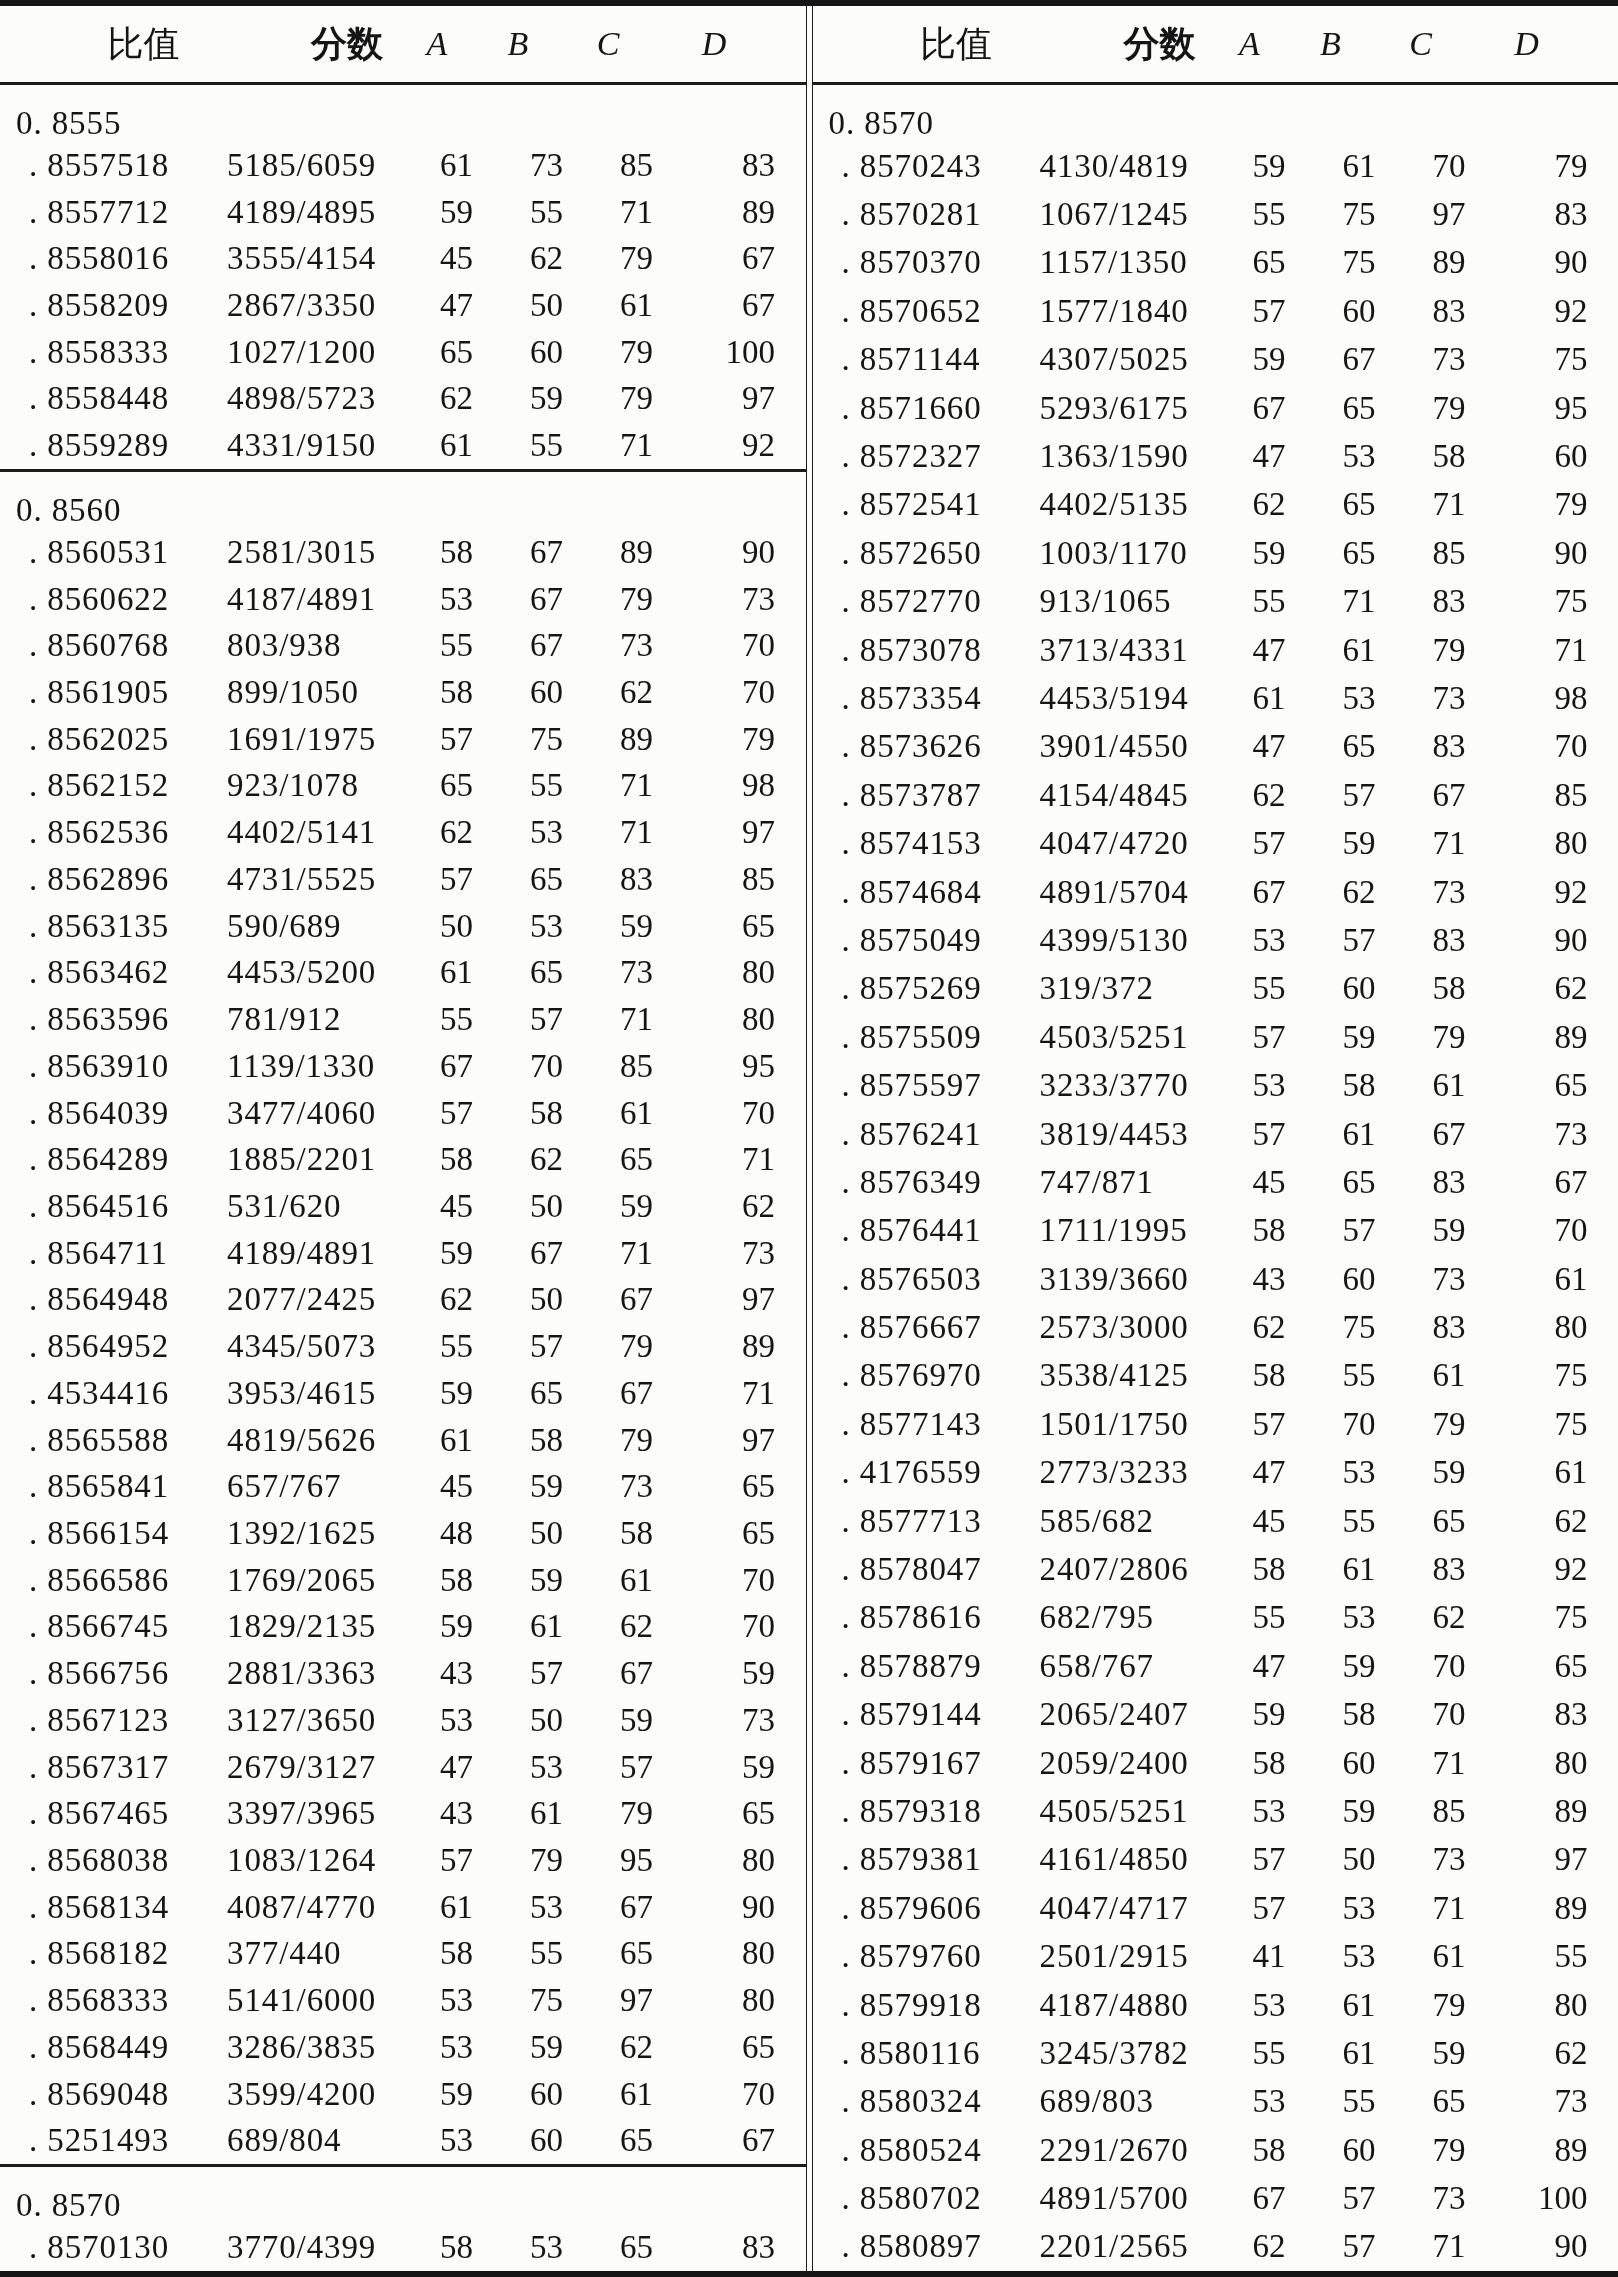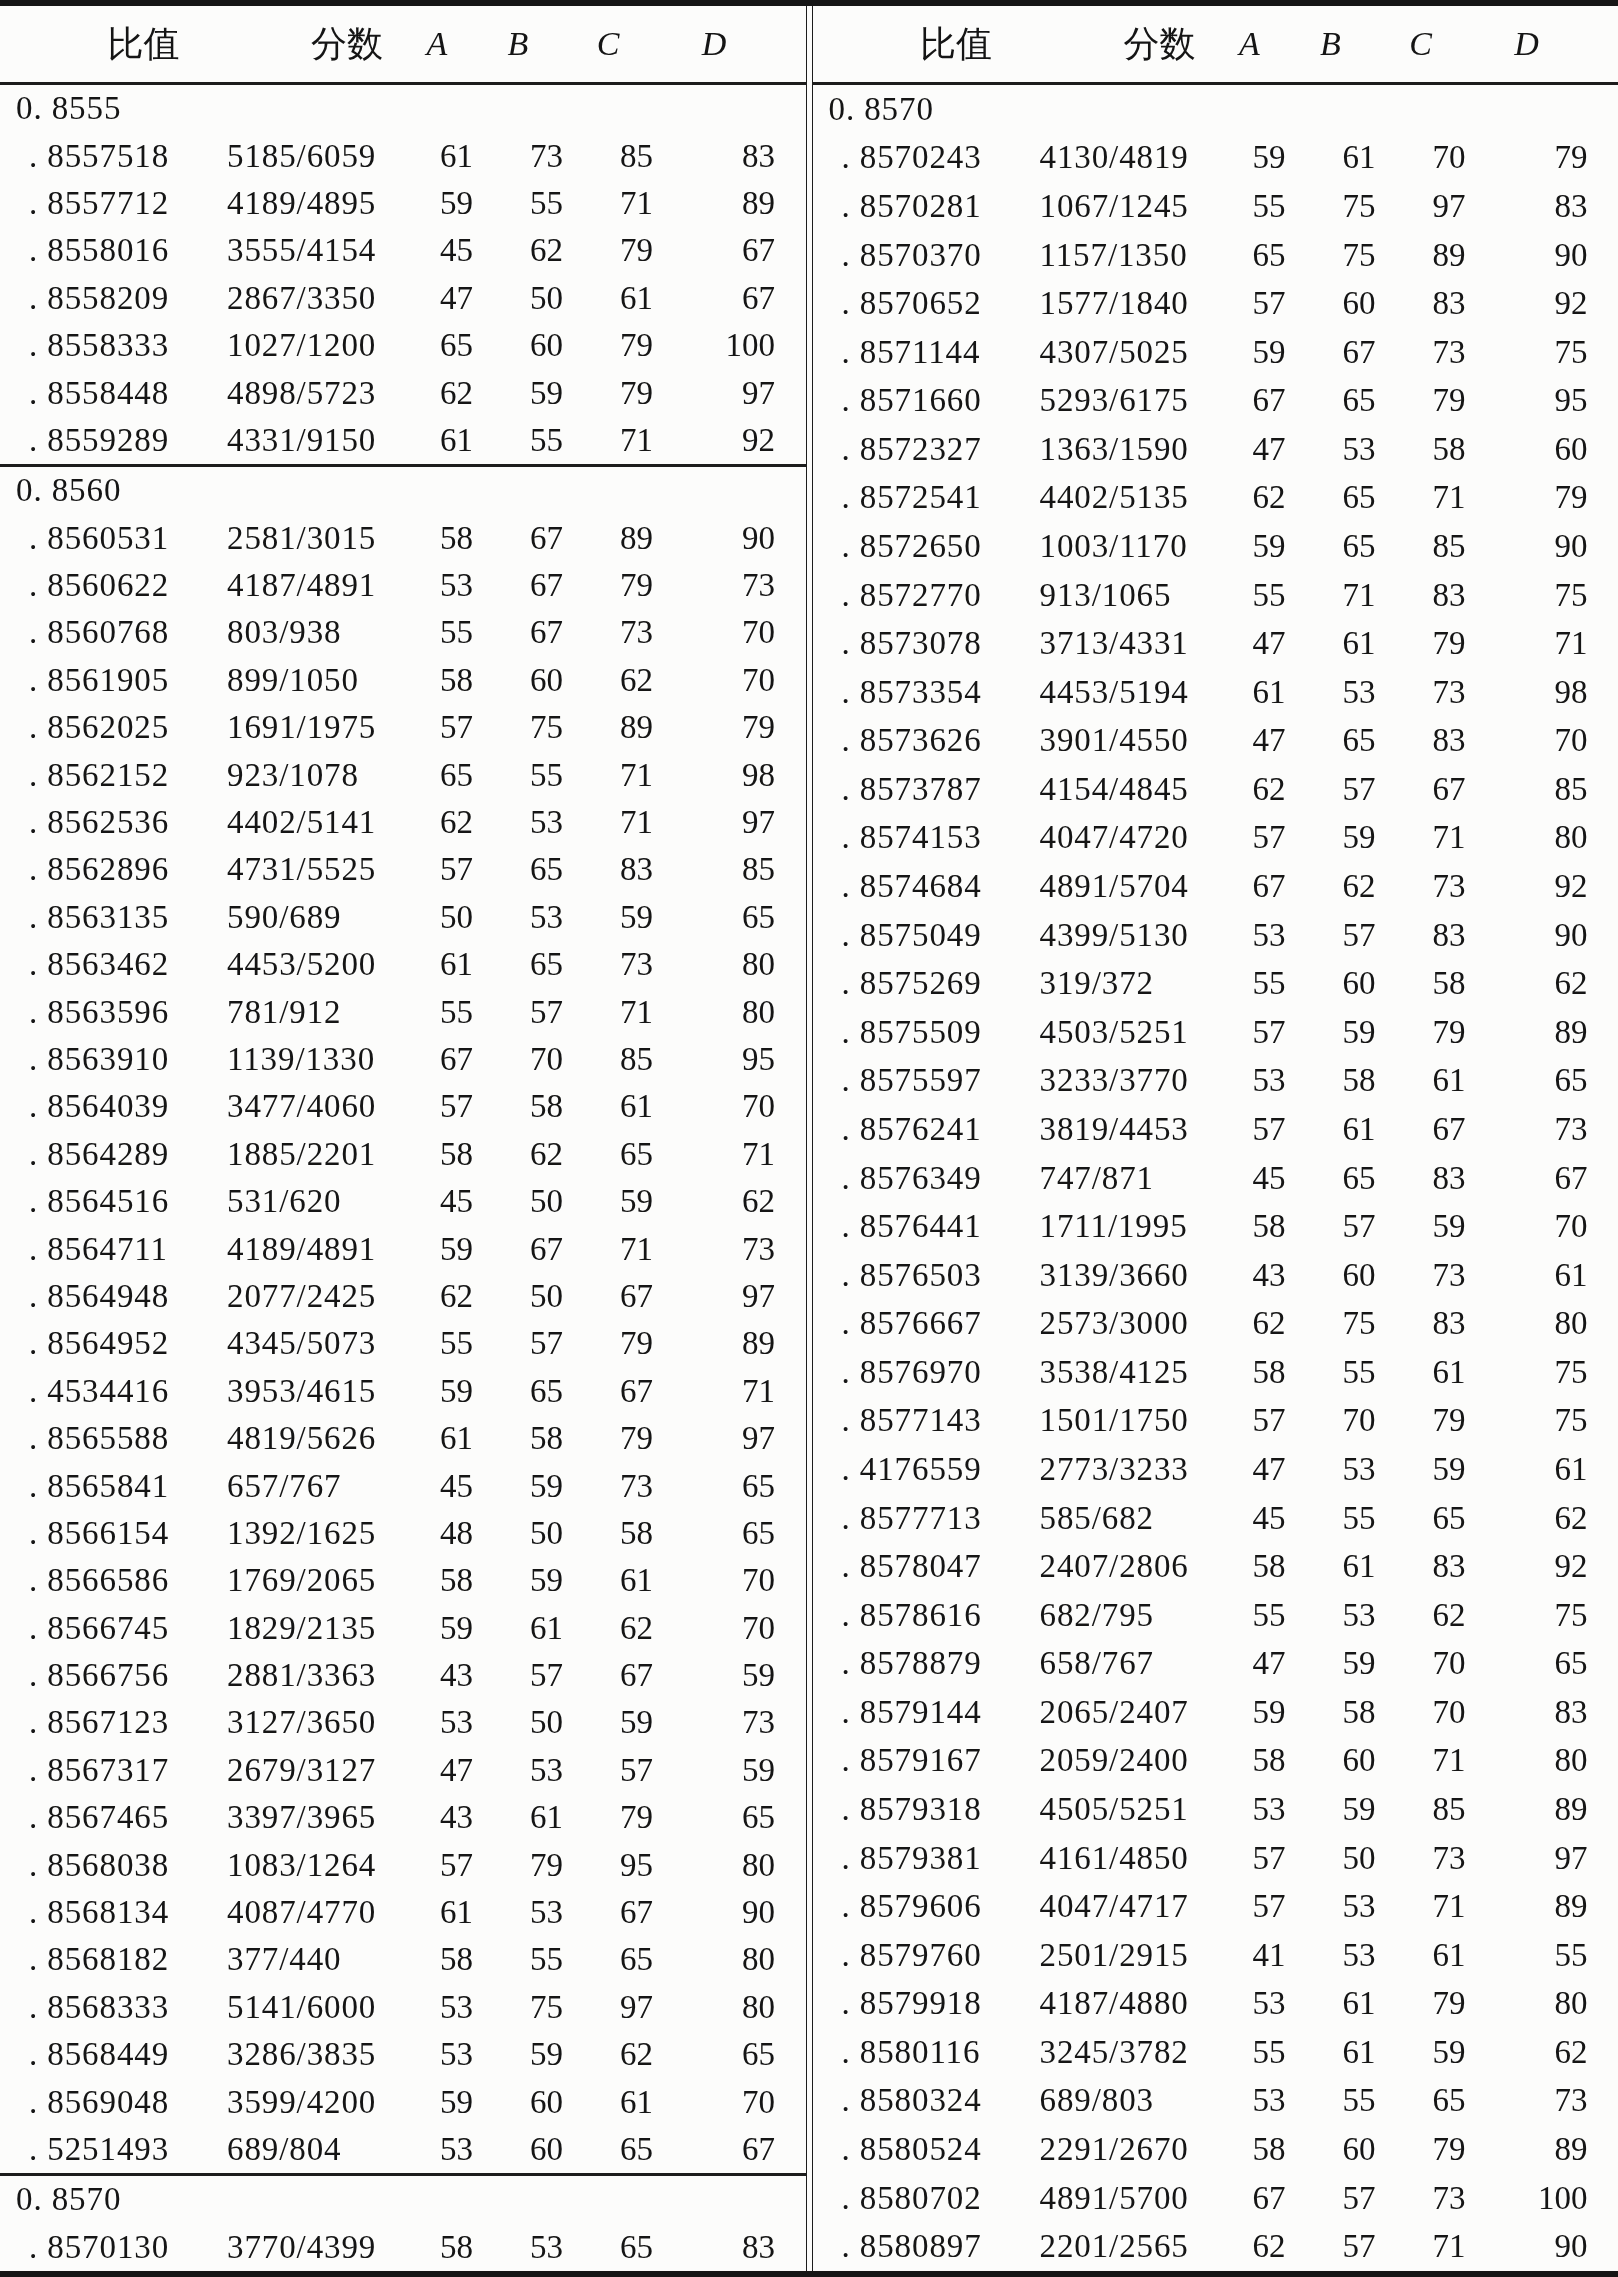--- a/index.html
+++ b/index.html
@@ -31,31 +31,31 @@
     align-items: center;
     box-sizing: border-box;
   }
   .header-row {
     height: 79px;
     border-bottom: 3.6px solid #1c1c1c;
     font-size: 36px;
   }
   .header-row .hc { text-align: center; }
   .header-row .hc-ratio { padding-left: 50px; margin-left: 48px; }
-  .header-row .hc-frac  { padding-left: 104px; }
+  .header-row .hc-frac  { padding-left: 104px; font-weight: bold; }
   .header-row .hc-letter { font-style: italic; font-size: 34px; }
 
   .rows { flex: 1; display: flex; flex-direction: column; }
   .rows .row { flex: 1; font-size: 33px; }
   .rows .row.group { border-top: 3.6px solid #1c1c1c; }
   .rows .row.group:first-child { border-top: none; }
 
   .cell { white-space: nowrap; }
   .c-ratio { text-align: left; padding-left: 29px; letter-spacing: 0.9px; }
-  .row.group .c-ratio { padding-left: 16px; }
+  .row.group .c-ratio { padding-left: 16px; margin-top: 20px; }
   .c-frac  { text-align: left; padding-left: 38px; letter-spacing: 0.9px; }
   .c-num   { text-align: right; }
 </style>
 </head>
 <body>
 
 <div class="page">
 
   <section class="half left">
     <div class="row header-row">

